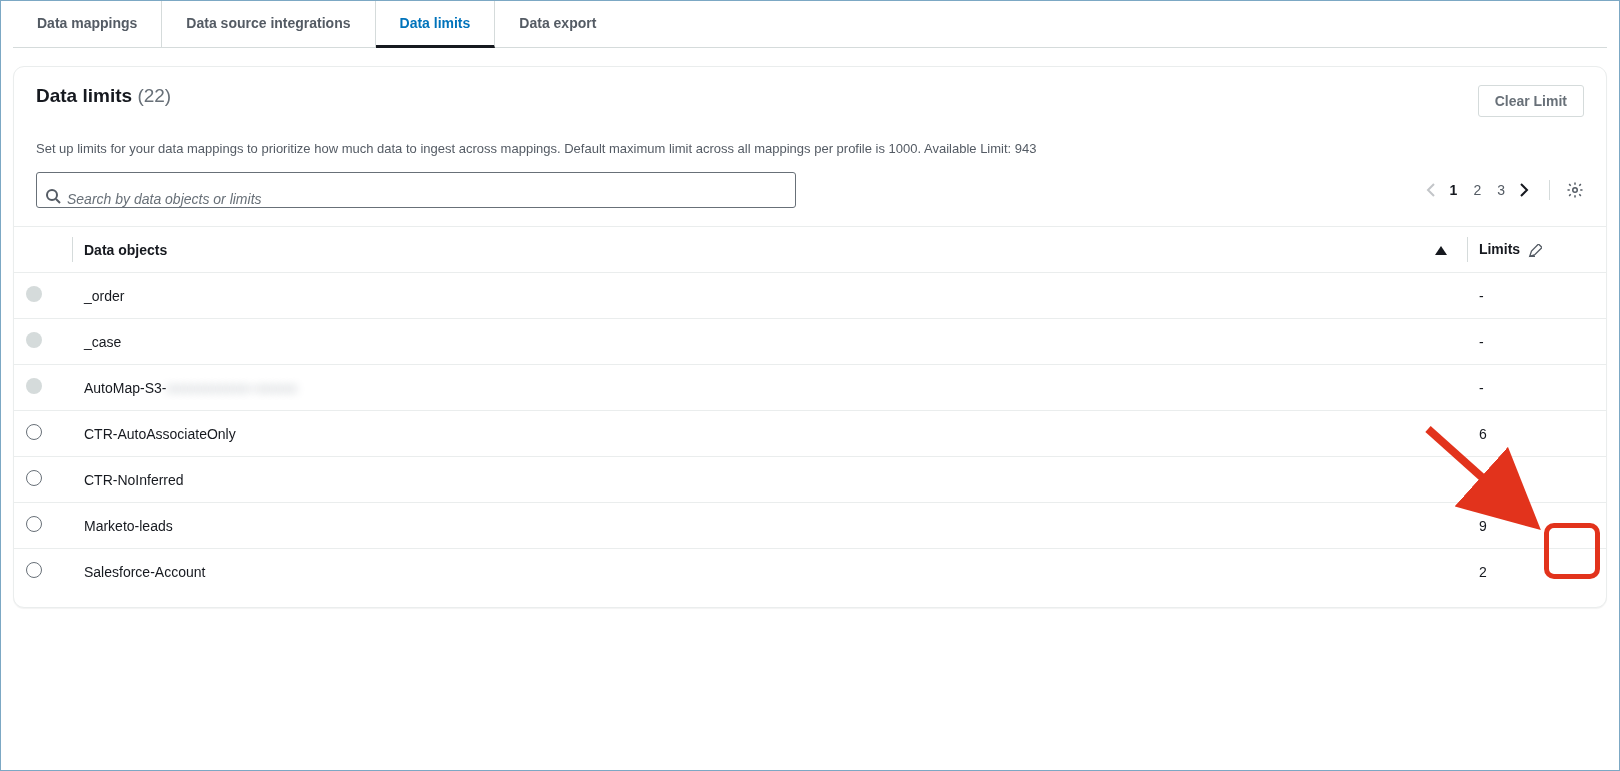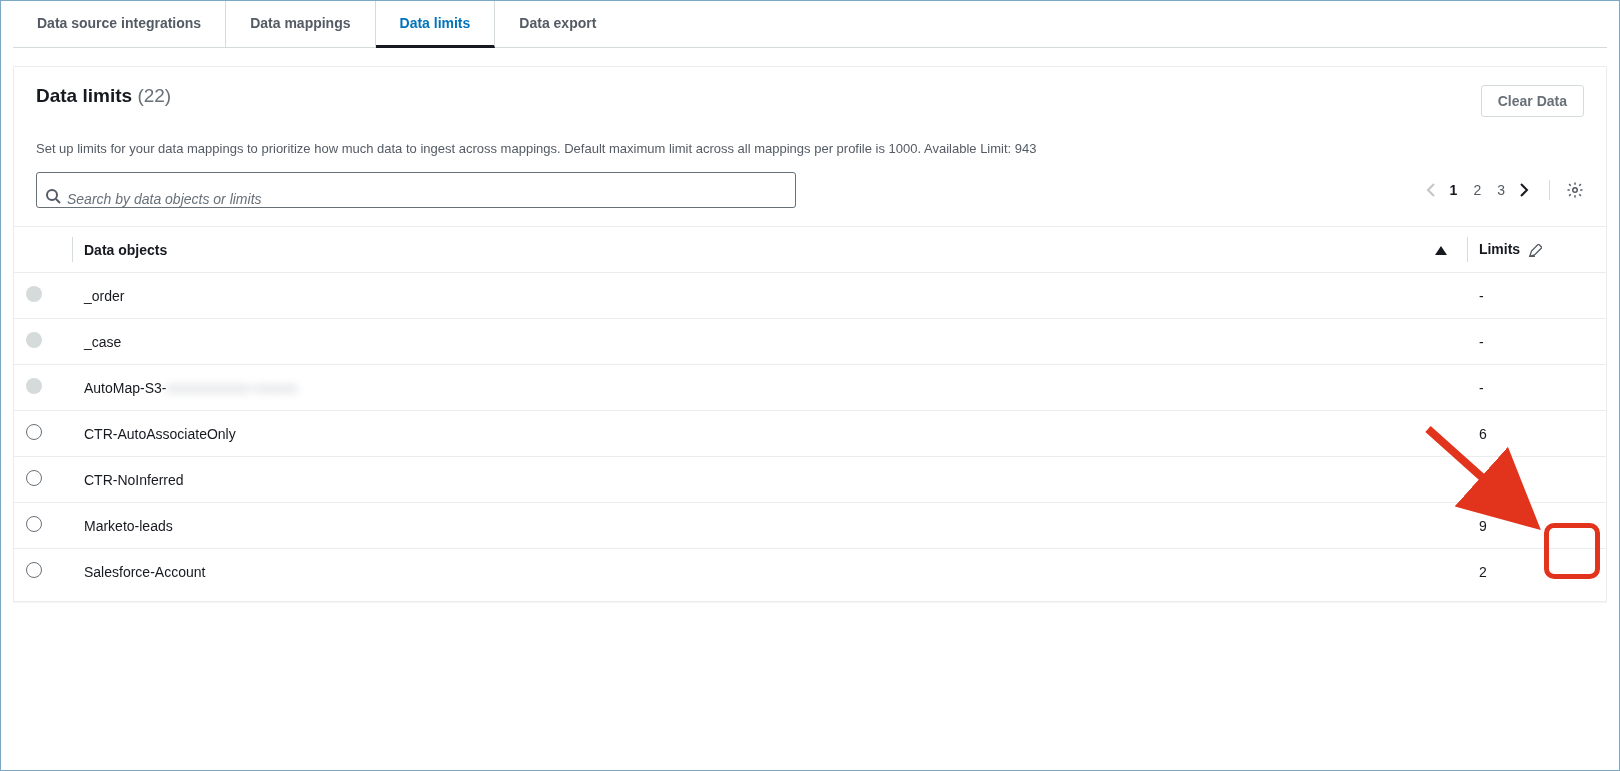--- a/index.html
+++ b/index.html
@@ -32,23 +32,23 @@
   }
   .tab:last-child { border-right: none; }
   .tab.active {
     color: #0073bb;
     border-bottom: 3px solid #16191f;
     margin-bottom: -1px;
   }
   
   .panel {
     border: 1px solid #eaeded;
-    border-radius: 1px;
+    border-radius: 11px;
     background: #fff;
-    padding: 18px 22px 6px 22px;
+    padding: 18px 22px 12px 22px;
     box-shadow: 0 1px 1px rgba(0,0,0,0.05);
     position: relative;
   }
   .panel-header {
     display: flex;
     justify-content: space-between;
     align-items: flex-start;
     margin-bottom: 6px;
   }
   .panel-title {
@@ -205,36 +205,36 @@
   }
   th .edit-icon { display:inline-block; vertical-align: middle; margin-left:4px;}
   .col-obj-head { padding-left: 22px; }
 </style>
 </head>
 <body>
 
 <div class="page">
 
   <div class="tabs" id="tab-bar">
+      <div class="tab">Data mappings</div>
       <div class="tab">Data source integrations</div>
-      <div class="tab">Data mappings</div>
       <div class="tab active">Data limits</div>
       <div class="tab">Data export</div>
     </div>
 
   <div class="panel">
 
     <div class="panel-header">
       <div>
         <span class="panel-title">
           <span>Data limits</span>
           <span class="count">(22)</span>
         </span>
       </div>
-      <button class="clear-btn">Clear Data</button>
+      <button class="clear-btn">Clear Limit</button>
     </div>
 
     <div class="panel-desc">Set up limits for your data mappings to prioritize how much data to ingest across mappings. Default maximum limit across all mappings per profile is 1000. Available Limit: 943</div>
 
     <div class="controls-row">
       <div class="search-wrap">
         <span>
           <svg width="16" height="16" viewBox="0 0 16 16" fill="none">
             <circle cx="7" cy="7" r="5" stroke="#545b64" stroke-width="2"></circle>
             <line x1="11" y1="11" x2="15" y2="15" stroke="#545b64" stroke-width="2"></line>

